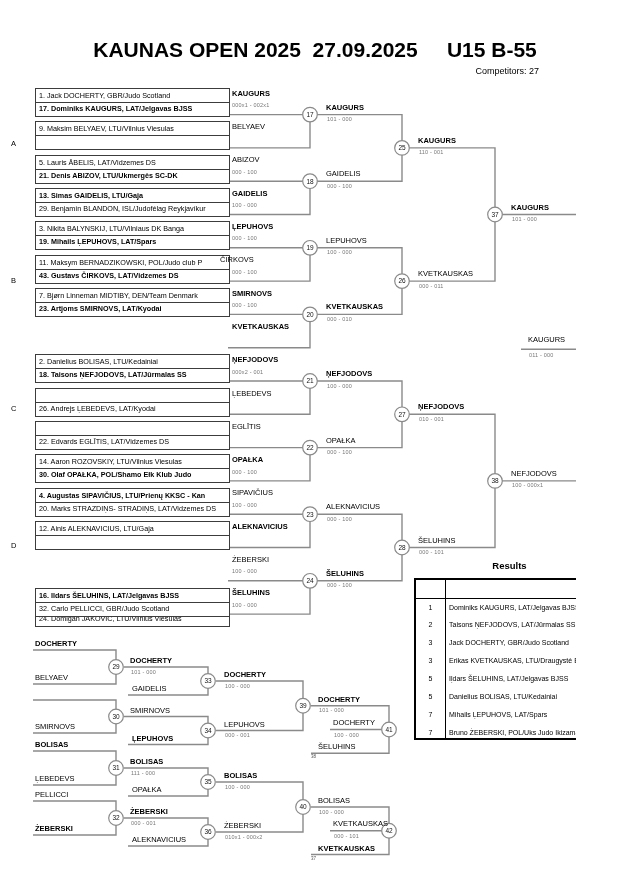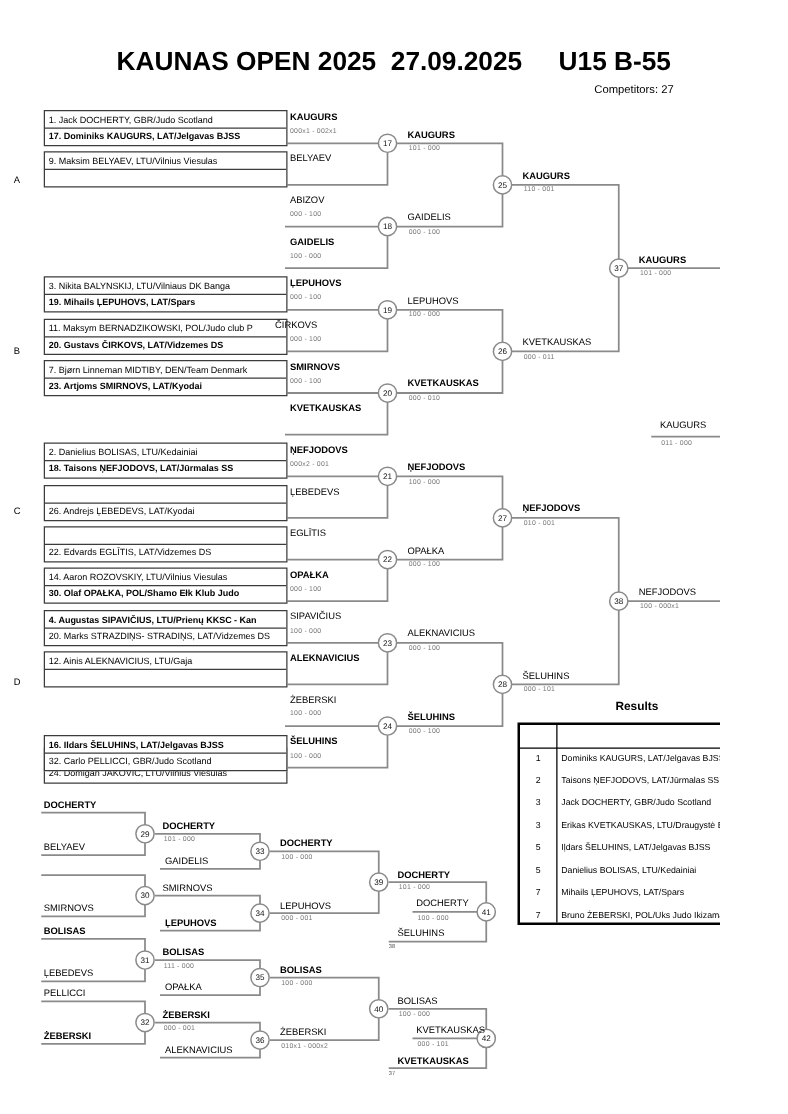--- a/index.html
+++ b/index.html
@@ -196,34 +196,44 @@
       <div class="pdiv"></div>
     </div>
     <div class="t b" style="left: 232px; top: 88.8px;">KAUGURS</div>
     <div class="t sc" style="left: 232px; top: 102.2px;">000x1 - 002x1</div>
     <div class="pairbox" style="top: 121.3px;">
       <div class="prow">9. Maksim BELYAEV, LTU/Vilnius Viesulas</div>
       <div class="prow prow2"></div>
       <div class="pdiv"></div>
     </div>
     <div class="t" style="left: 232px; top: 122.1px;">BELYAEV</div>
+    <div class="pairbox" style="top: 154.6px;">
+      <div class="prow">5. Lauris ĀBELIS, LAT/Vidzemes DS</div>
+      <div class="prow prow2 b">21. Denis ABIZOV, LTU/Ukmergės SC-DK</div>
+      <div class="pdiv"></div>
+    </div>
     <div class="t" style="left: 232px; top: 155.4px;">ABIZOV</div>
     <div class="t sc" style="left: 232px; top: 168.8px;">000 - 100</div>
+    <div class="pairbox" style="top: 187.9px;">
+      <div class="prow b">13. Simas GAIDELIS, LTU/Gaja</div>
+      <div class="prow prow2">29. Benjamín BLANDON, ISL/Judofélag Reykjavíkur</div>
+      <div class="pdiv"></div>
+    </div>
     <div class="t b" style="left: 232px; top: 188.7px;">GAIDELIS</div>
     <div class="t sc" style="left: 232px; top: 202.1px;">100 - 000</div>
     <div class="pairbox" style="top: 221.2px;">
       <div class="prow">3. Nikita BALYNSKIJ, LTU/Vilniaus DK Banga</div>
       <div class="prow prow2 b">19. Mihails ĻEPUHOVS, LAT/Spars</div>
       <div class="pdiv"></div>
     </div>
     <div class="t b" style="left: 232px; top: 222px;">ĻEPUHOVS</div>
     <div class="t sc" style="left: 232px; top: 235.4px;">000 - 100</div>
     <div class="pairbox" style="top: 254.5px;">
       <div class="prow">11. Maksym BERNADZIKOWSKI, POL/Judo club P</div>
-      <div class="prow prow2 b">20. Gustavs ČIRKOVS, LAT/Vidzemes DS</div>
+      <div class="prow prow2 b">43. Gustavs ČIRKOVS, LAT/Vidzemes DS</div>
       <div class="pdiv"></div>
     </div>
     <div class="t" style="left: 220px; top: 255.3px;">ČIRKOVS</div>
     <div class="t sc" style="left: 232px; top: 268.7px;">000 - 100</div>
     <div class="pairbox" style="top: 287.8px;">
       <div class="prow">7. Bjørn Linneman MIDTIBY, DEN/Team Denmark</div>
       <div class="prow prow2 b">23. Artjoms SMIRNOVS, LAT/Kyodai</div>
       <div class="pdiv"></div>
     </div>
     <div class="t b" style="left: 232px; top: 288.6px;">SMIRNOVS</div>

